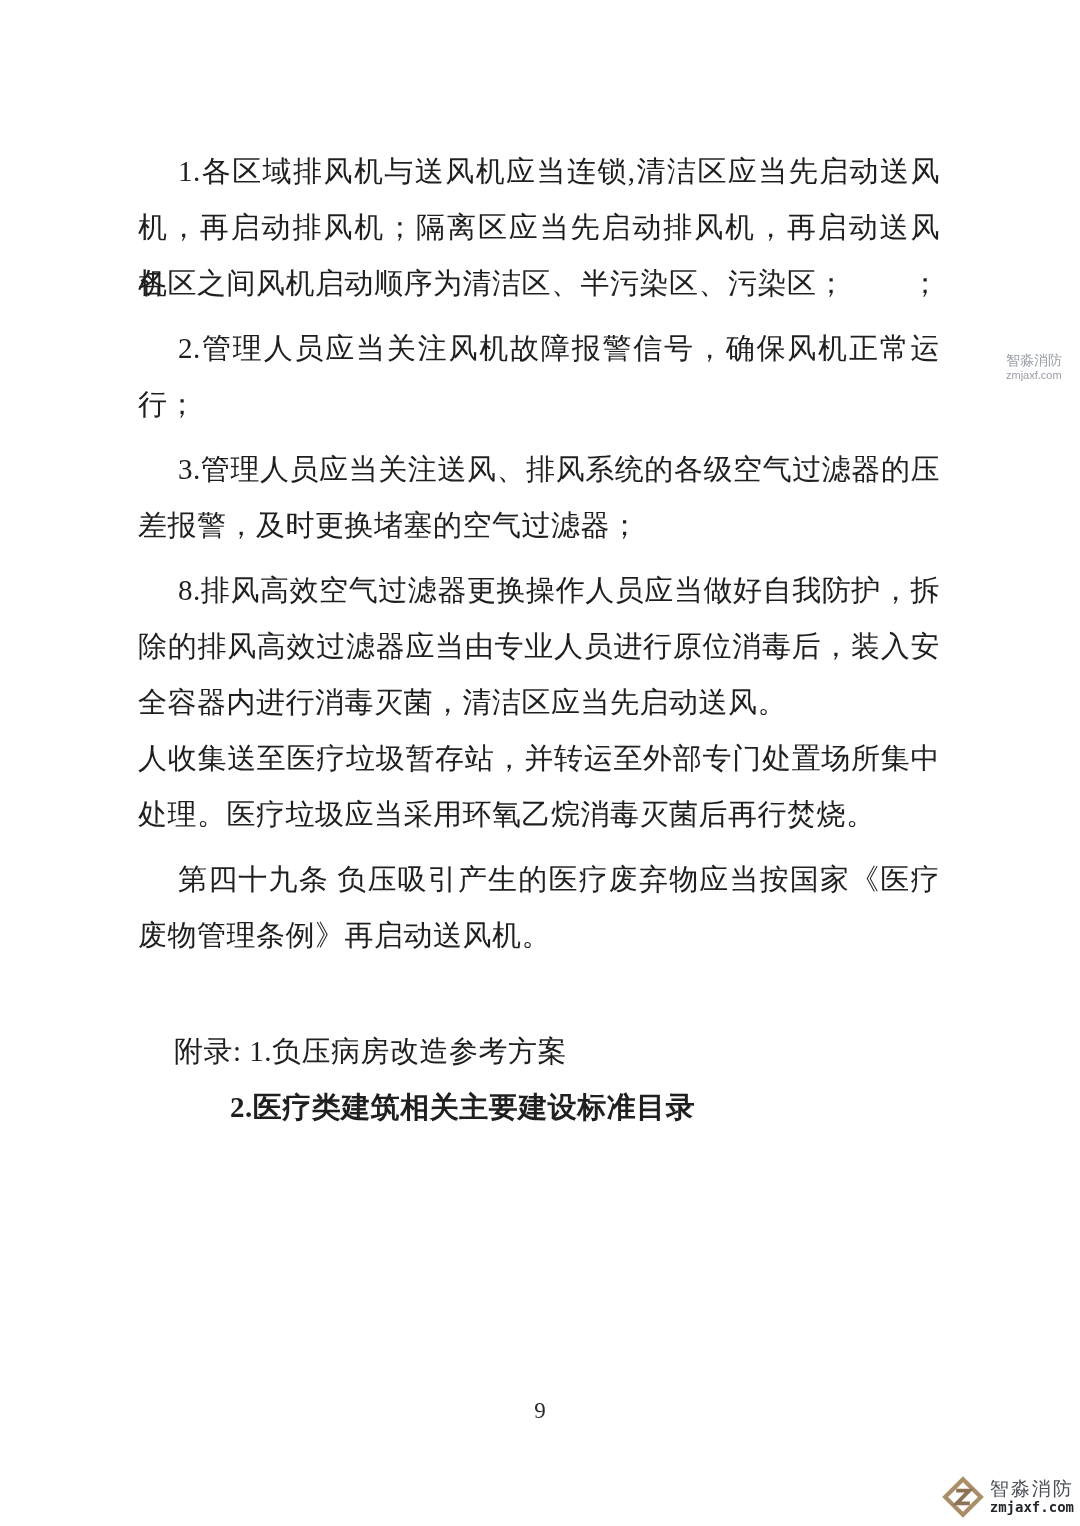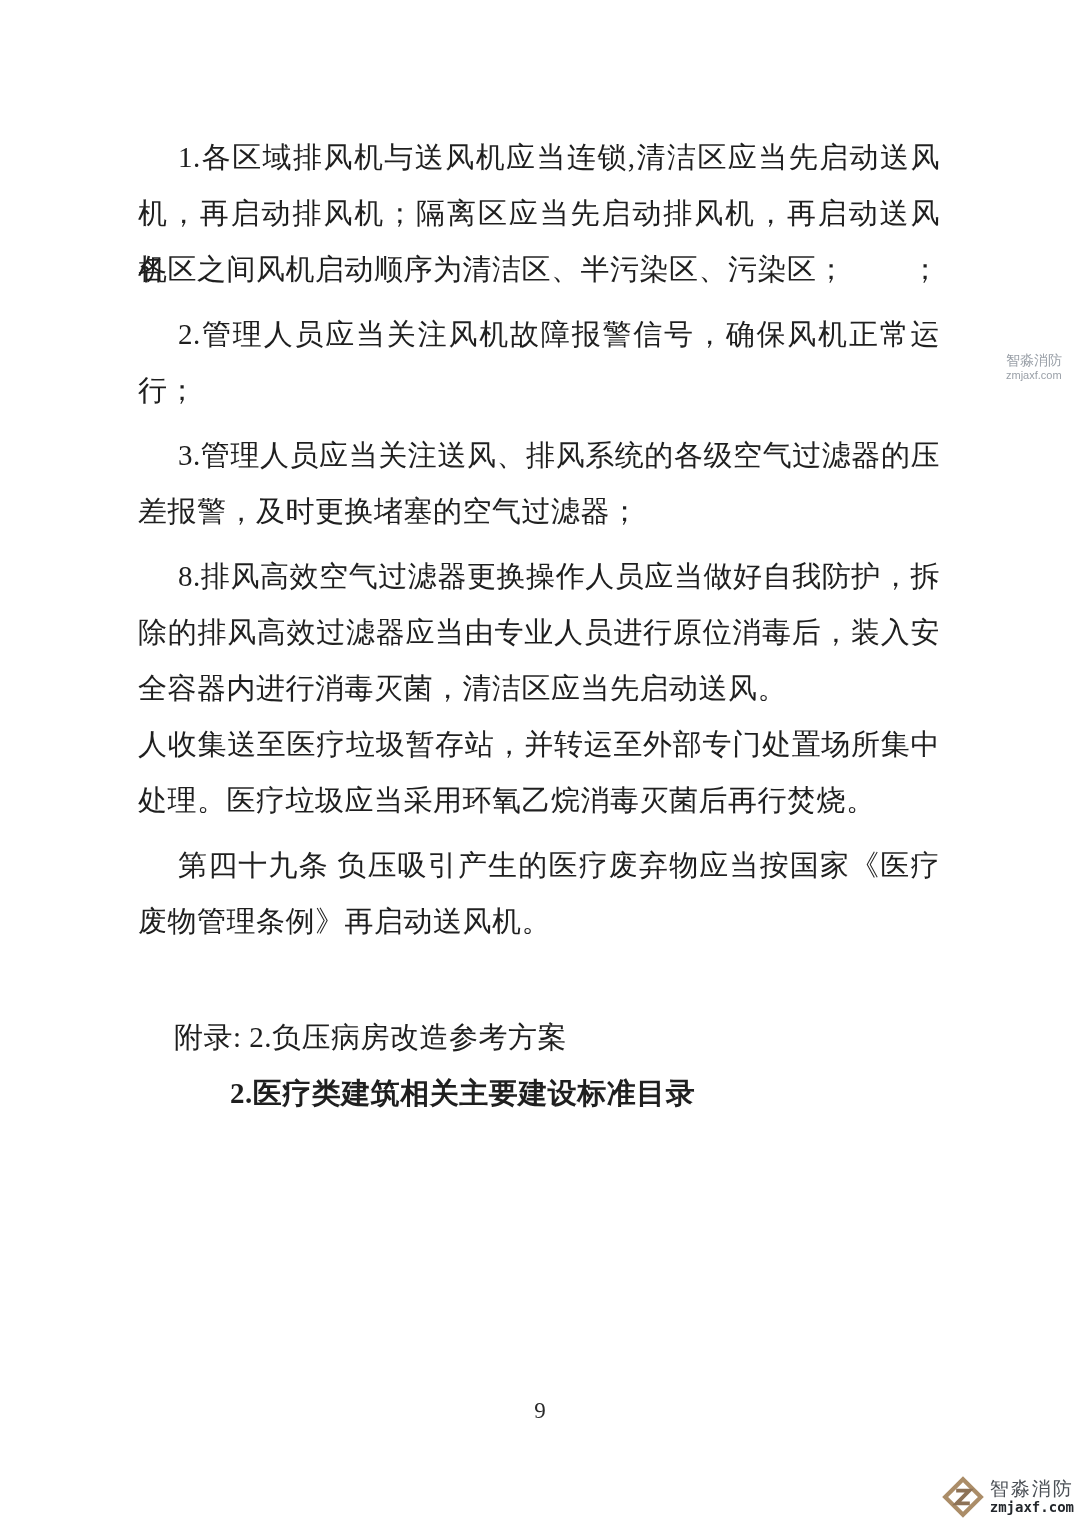--- a/index.html
+++ b/index.html
@@ -12,21 +12,21 @@
     width: 1080px;
     height: 1526px;
     background: #ffffff;
     overflow: hidden;
     font-family: "Liberation Serif", "DejaVu Serif", serif;
     color: #1f1f1f;
   }
   .content {
     position: absolute;
     left: 138px;
-    top: 129px;
+    top: 143px;
     width: 802px;
   }
   .line {
     margin: 0;
     padding: 0;
     font-size: 29px;
     line-height: 56px;
     height: 56px;
     white-space: nowrap;
     letter-spacing: 0.5px;
@@ -113,21 +113,21 @@
     <p class="line jf ind p">8.排风高效空气过滤器更换操作人员应当做好自我防护，拆</p>
     <p class="line jf">除的排风高效过滤器应当由专业人员进行原位消毒后，装入安</p>
     <p class="line">全容器内进行消毒灭菌，清洁区应当先启动送风。</p>
 
     <p class="line jf">人收集送至医疗垃圾暂存站，并转运至外部专门处置场所集中</p>
     <p class="line">处理。医疗垃圾应当采用环氧乙烷消毒灭菌后再行焚烧。</p>
 
     <p class="line jf ind p">第四十九条 负压吸引产生的医疗废弃物应当按国家《医疗</p>
     <p class="line">废物管理条例》再启动送风机。</p>
 
-    <p class="line appendix app-lead">附录: 2.负压病房改造参考方案</p>
+    <p class="line appendix app-lead">附录: 1.负压病房改造参考方案</p>
     <p class="line app-sub">2.医疗类建筑相关主要建设标准目录</p>
   </main>
 
   <div class="watermark">
     <div class="wm-brand">智淼消防</div>
     <div class="wm-site">zmjaxf.com</div>
   </div>
 
   <div class="pageno">9</div>
 

